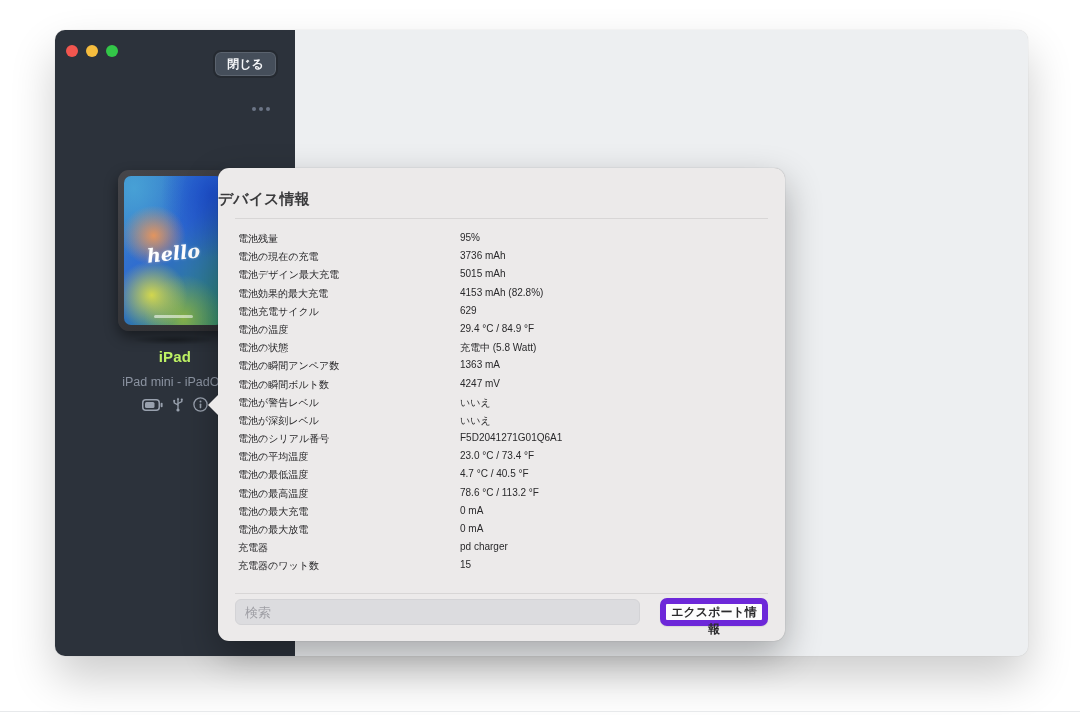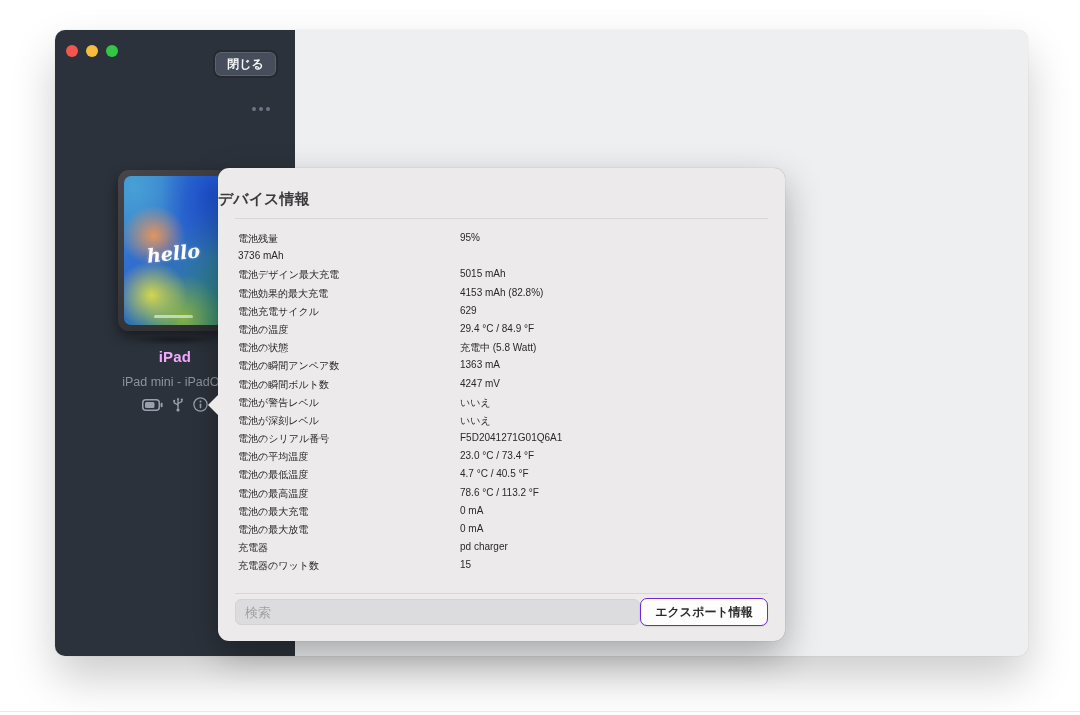--- a/index.html
+++ b/index.html
@@ -71,21 +71,21 @@
     position:absolute; left:30%; right:30%; bottom:7px; height:3px;
     background:rgba(255,255,255,.55); border-radius:2px; filter:blur(.4px);
   }
   .ipad-shadow {
     position:absolute; left:58px; top:303px; width:121px; height:14px;
     background:radial-gradient(50% 50% at 50% 50%, rgba(0,0,0,.35), rgba(0,0,0,0) 70%);
   }
 
   .device-name {
     position:absolute; left:0; width:240px; top:318px; text-align:center;
-    color:#f0abfc; font-size:15px; font-weight:bold; letter-spacing:.2px;
+    color:#bef264; font-size:15px; font-weight:bold; letter-spacing:.2px;
   }
   .device-sub {
     position:absolute; left:0; width:240px; top:345px; text-align:center;
     color:#8b93a1; font-size:12.5px;
   }
   .icon-row {
     position:absolute; left:0; width:240px; top:367px;
     display:flex; justify-content:center; align-items:center; gap:9px;
   }
   .icon-row svg { display:block; }
@@ -116,22 +116,22 @@
   .row .val { flex:1; }
 
   .bottom-bar { position:absolute; left:17px; right:17px; top:430px; height:28px; }
   .search-input {
     position:absolute; left:0; top:1px; width:405px; height:26px;
     background:#dcdcdf; border:1px solid #d3d3d6; border-radius:6px;
     padding:0 9px; font-size:13px; color:#0f172a; font-family:inherit;
   }
   .search-input::placeholder { color:#9e9ea4; }
   .export-btn {
-    position:absolute; right:0; top:0; width:128px; height:28px;
-    background:#fdfdfd; border:1px solid #6d28d9; border-radius:7px;
+    position:absolute; right:0; top:0; width:108px; height:28px;
+    background:#fdfdfd; border:6px solid #6d28d9; border-radius:7px;
     font-size:12px; font-weight:bold; color:#2a2a2c; cursor:pointer;
     box-shadow:0 1px 1px rgba(0,0,0,.08);
     font-family:Liberation Sans, sans-serif;
   }
 </style>
 </head>
 <body>
 
 <div class="stage">
 
@@ -205,20 +205,21 @@
 
     <div class="popover-title">デバイス情報</div>
     <div class="divider top"></div>
 
     <div class="rows">
         <div class="row">
           <span class="lbl">電池残量</span>
           <span class="val">95%</span>
         </div>
         <div class="row">
+          <span class="lbl">電池の現在の充電</span>
           <span class="val">3736 mAh</span>
         </div>
         <div class="row">
           <span class="lbl">電池デザイン最大充電</span>
           <span class="val">5015 mAh</span>
         </div>
         <div class="row">
           <span class="lbl">電池効果的最大充電</span>
           <span class="val">4153 mAh (82.8%)</span>
         </div>

